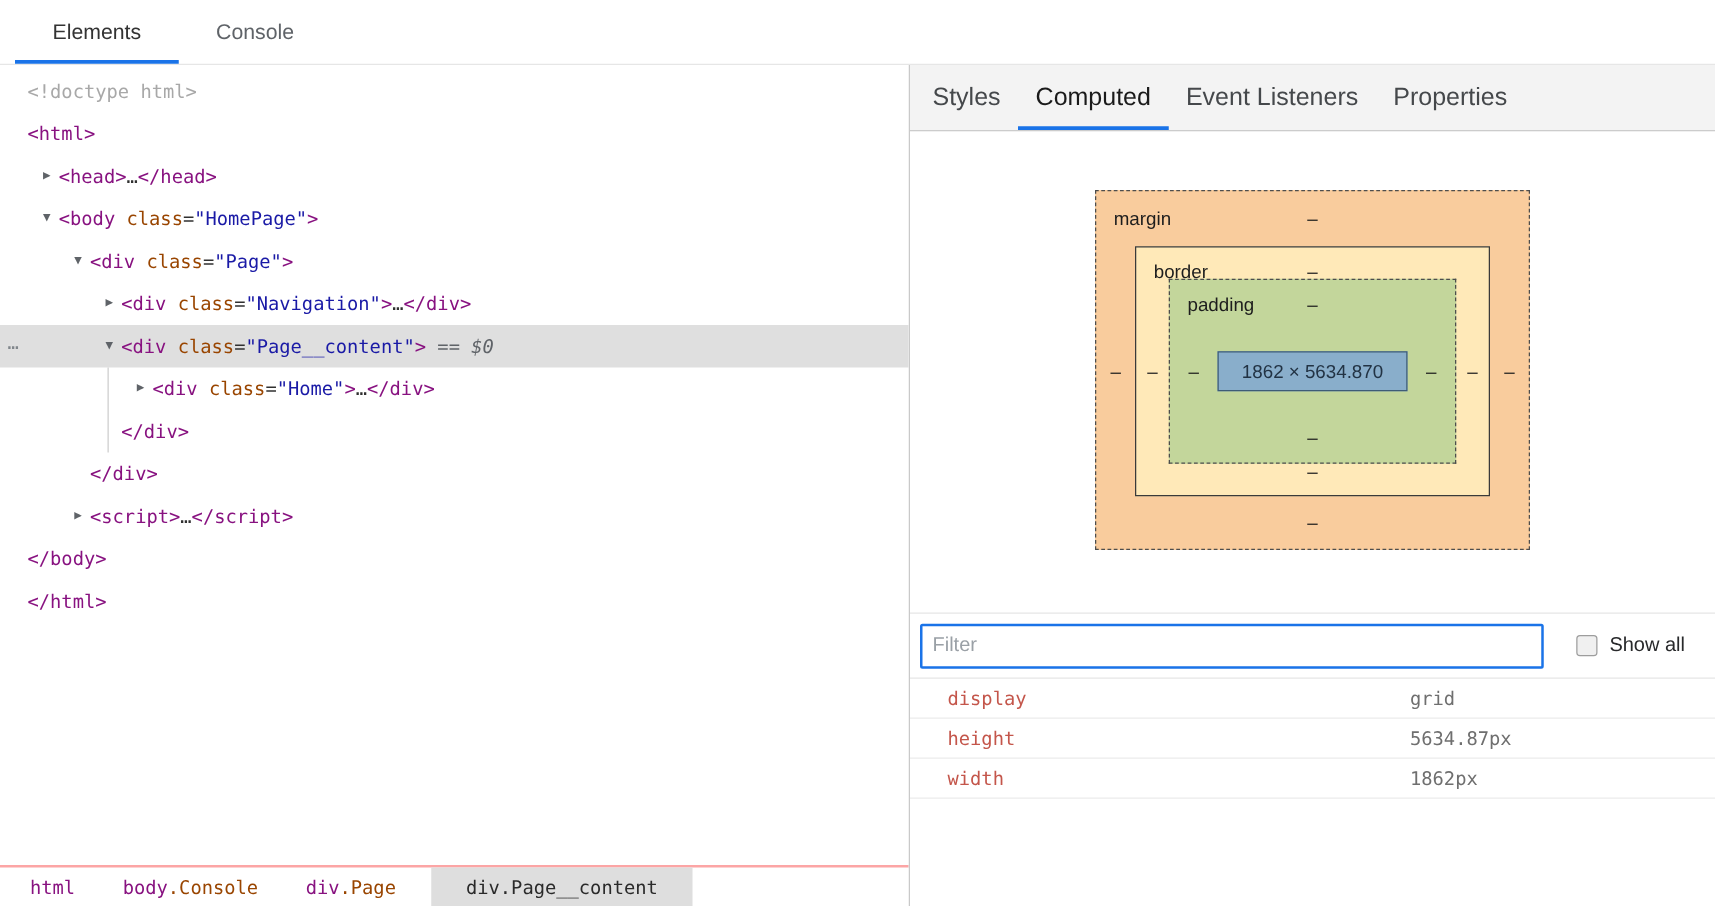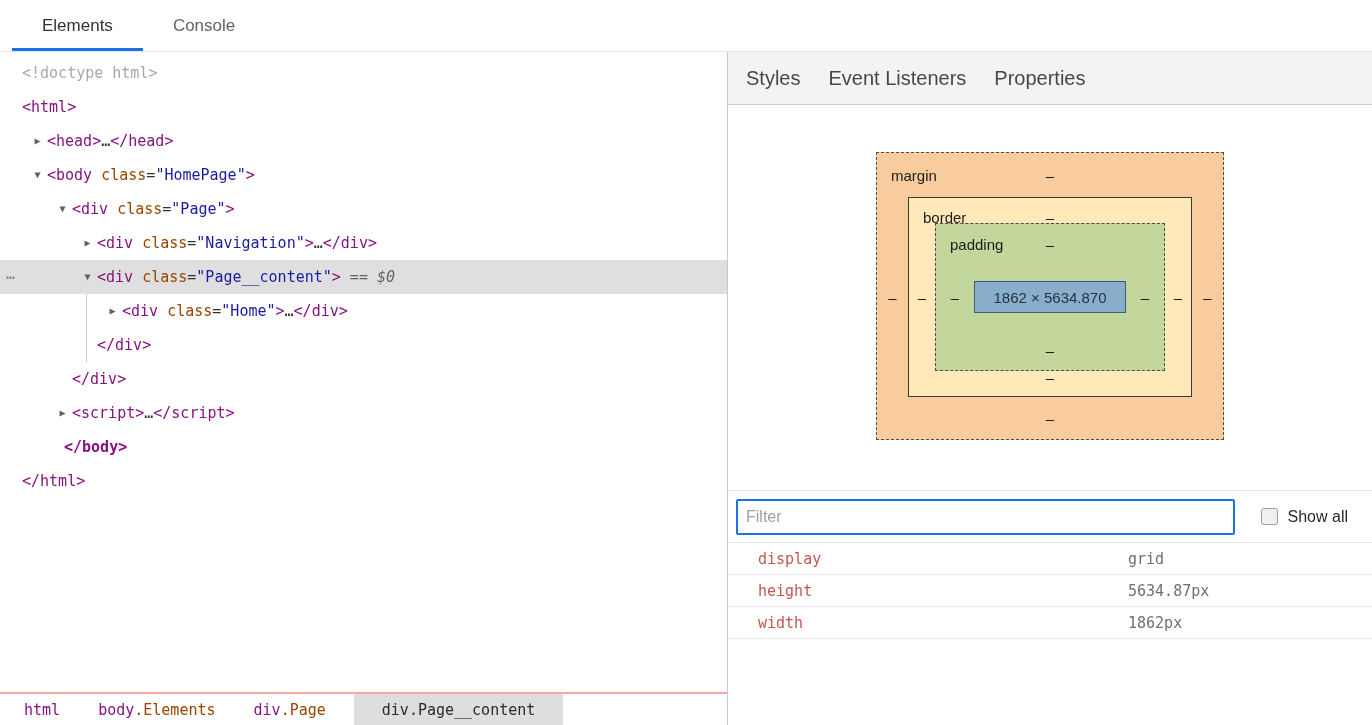--- a/index.html
+++ b/index.html
@@ -105,44 +105,45 @@
           <div class="tree-row" style="padding-left: 22px;"><span class="tok-tag">&lt;html&gt;</span></div>
           <div class="tree-row" style="padding-left: 47px;"><span class="tree-arrow" style="left: 30px;">▶</span><span class="tok-tag">&lt;head&gt;</span><span class="tok-plain">…</span><span class="tok-tag">&lt;/head&gt;</span></div>
           <div class="tree-row" style="padding-left: 47px;"><span class="tree-arrow" style="left: 30px;">▼</span><span class="tok-tag">&lt;body</span><span class="tok-attr"> class</span><span class="tok-plain">=</span><span class="tok-value">"HomePage"</span><span class="tok-tag">&gt;</span></div>
           <div class="tree-row" style="padding-left: 72px;"><span class="tree-arrow" style="left: 55px;">▼</span><span class="tok-tag">&lt;div</span><span class="tok-attr"> class</span><span class="tok-plain">=</span><span class="tok-value">"Page"</span><span class="tok-tag">&gt;</span></div>
           <div class="tree-row" style="padding-left: 97px;"><span class="tree-arrow" style="left: 80px;">▶</span><span class="tok-tag">&lt;div</span><span class="tok-attr"> class</span><span class="tok-plain">=</span><span class="tok-value">"Navigation"</span><span class="tok-tag">&gt;</span><span class="tok-plain">…</span><span class="tok-tag">&lt;/div&gt;</span></div>
           <div class="tree-row selected" style="padding-left: 97px;"><span class="row-menu">…</span><span class="tree-arrow" style="left: 80px;">▼</span><span class="tok-tag">&lt;div</span><span class="tok-attr"> class</span><span class="tok-plain">=</span><span class="tok-value">"Page__content"</span><span class="tok-tag">&gt;</span><span class="tok-meta"> == $0</span></div>
           <div class="tree-row" style="padding-left: 122px;"><span class="tree-guide" style="left: 86px;"></span><span class="tree-arrow" style="left: 105px;">▶</span><span class="tok-tag">&lt;div</span><span class="tok-attr"> class</span><span class="tok-plain">=</span><span class="tok-value">"Home"</span><span class="tok-tag">&gt;</span><span class="tok-plain">…</span><span class="tok-tag">&lt;/div&gt;</span></div>
           <div class="tree-row" style="padding-left: 97px;"><span class="tree-guide" style="left: 86px;"></span><span class="tok-tag">&lt;/div&gt;</span></div>
           <div class="tree-row" style="padding-left: 72px;"><span class="tok-tag">&lt;/div&gt;</span></div>
           <div class="tree-row" style="padding-left: 72px;"><span class="tree-arrow" style="left: 55px;">▶</span><span class="tok-tag">&lt;script&gt;</span><span class="tok-plain">…</span><span class="tok-tag">&lt;/script&gt;</span></div>
-          <div class="tree-row" style="padding-left: 64px; font-weight: bold;"><span class="tok-tag">&lt;/body&gt;</span></div>
+          <div class="tree-row" style="padding-left: 22px;"><span class="tok-tag">&lt;/body&gt;</span></div>
           <div class="tree-row" style="padding-left: 22px;"><span class="tok-tag">&lt;/html&gt;</span></div>
         </div>
 
       <div class="breadcrumbs">
         <div class="crumb">
           <span class="c-tag">html</span><span class="c-cls"></span>
         </div>
         <div class="crumb">
-          <span class="c-tag">body</span><span class="c-cls">.Elements</span>
+          <span class="c-tag">body</span><span class="c-cls">.Console</span>
         </div>
         <div class="crumb">
           <span class="c-tag">div</span><span class="c-cls">.Page</span>
         </div>
         <div class="crumb selected">
           <span class="c-tag">div</span><span class="c-cls">.Page__content</span>
         </div>
       </div>
     </div>
 
     <div class="right-pane">
 
       <div class="side-tabs">
         <div class="side-tab">Styles</div>
+        <div class="side-tab active">Computed</div>
         <div class="side-tab">Event Listeners</div>
         <div class="side-tab">Properties</div>
       </div>
 
       <div class="box-model-section">
         <div class="bm-box bm-margin">
           <div class="bm-top">
             <span class="bm-label">margin</span>
             <span class="bm-dash">–</span>
             <span></span>

